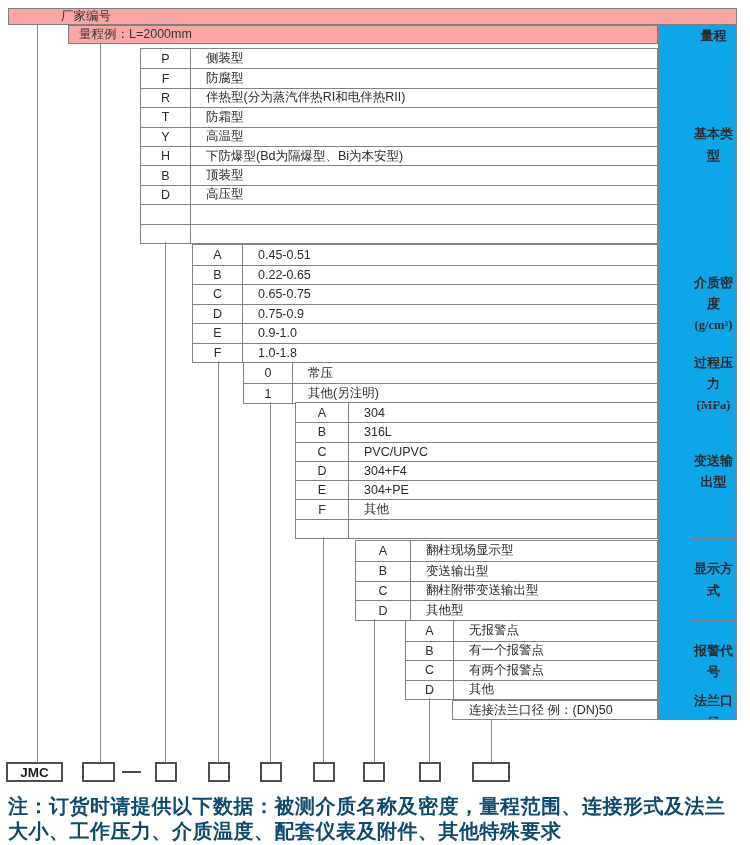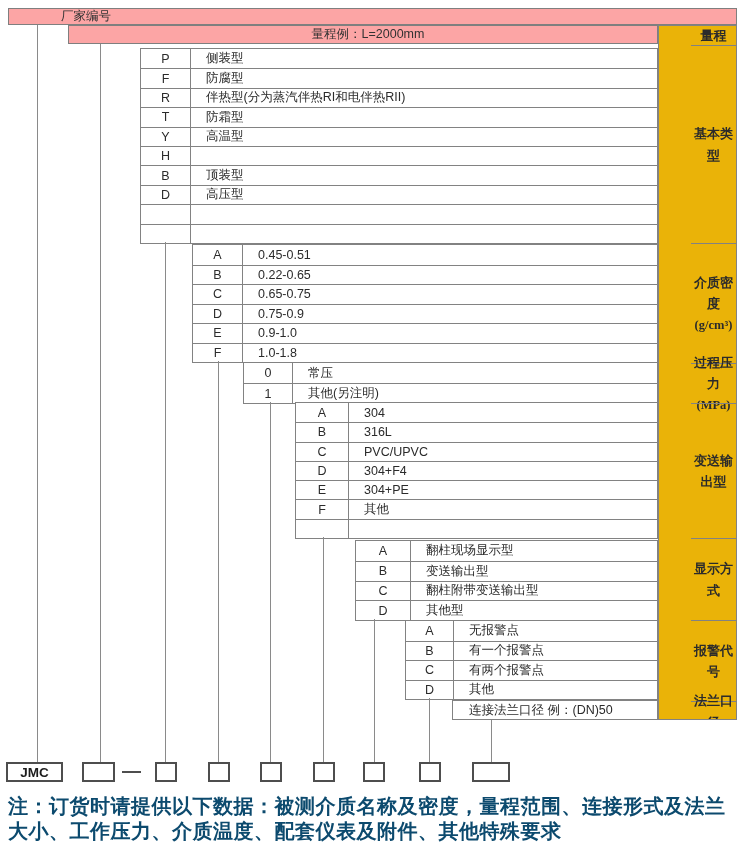--- a/index.html
+++ b/index.html
@@ -6,26 +6,26 @@
   html,body { background:#ffffff; }
   #stage {
     position:relative; width:750px; height:845px; background:#ffffff;
     font-family:"Liberation Sans","DejaVu Sans",sans-serif; color:#2e2e2e; overflow:hidden;
   }
   .hdr-box {
     position:absolute; border:1px solid #7f7f7f; background:#fca5a5;
     display:flex; align-items:center; font-size:12.5px; color:#333;
   }
   #mfr-box   { left:8px;  top:8px;  width:729px; height:17px; padding-left:52px; }
-  #range-box { left:68px; top:25px; width:590px; height:19px; padding-left:10px;justify-content:center; }
+  #range-box { left:68px; top:25px; width:590px; height:19px; padding-left:10px; }
 
   #label-col {
     position:absolute; left:658px; top:25px; width:79px; height:695px;
     border:1px solid #828282; display:flex; flex-direction:column;
-    font-family:"Liberation Serif","DejaVu Serif",serif; overflow:hidden; background:#eab308;padding-left:32px;
+    font-family:"Liberation Serif","DejaVu Serif",serif; overflow:hidden; background:#0ea5e9;padding-left:32px;
   }
   .side-cell {
     border-top:1px solid #828282; display:flex; flex-direction:column;
     align-items:center; justify-content:center; text-align:center;
     font-size:13px; font-weight:bold; color:#2b2b2b; line-height:1.65; flex:0 0 auto;
   }
   .side-cell.first { border-top:none; }
   .side-cell .sub { font-weight:bold; font-size:12.5px; }
 
   .grp { position:absolute; border:1px solid #828282; background:#fff; }
@@ -122,20 +122,21 @@
       <div class="grp-row" style="height: 19.4px;">
         <div class="cell code" style="width: 50px;">T</div>
         <div class="cell desc">防霜型</div>
       </div>
       <div class="grp-row" style="height: 19.4px;">
         <div class="cell code" style="width: 50px;">Y</div>
         <div class="cell desc">高温型</div>
       </div>
       <div class="grp-row" style="height: 19.4px;">
         <div class="cell code" style="width: 50px;">H</div>
+        <div class="cell desc">下防爆型(Bd为隔爆型、Bi为本安型)</div>
       </div>
       <div class="grp-row" style="height: 19.4px;">
         <div class="cell code" style="width: 50px;">B</div>
         <div class="cell desc">顶装型</div>
       </div>
       <div class="grp-row" style="height: 19.4px;">
         <div class="cell code" style="width: 50px;">D</div>
         <div class="cell desc">高压型</div>
       </div>
       <div class="grp-row" style="height: 19.4px;">

